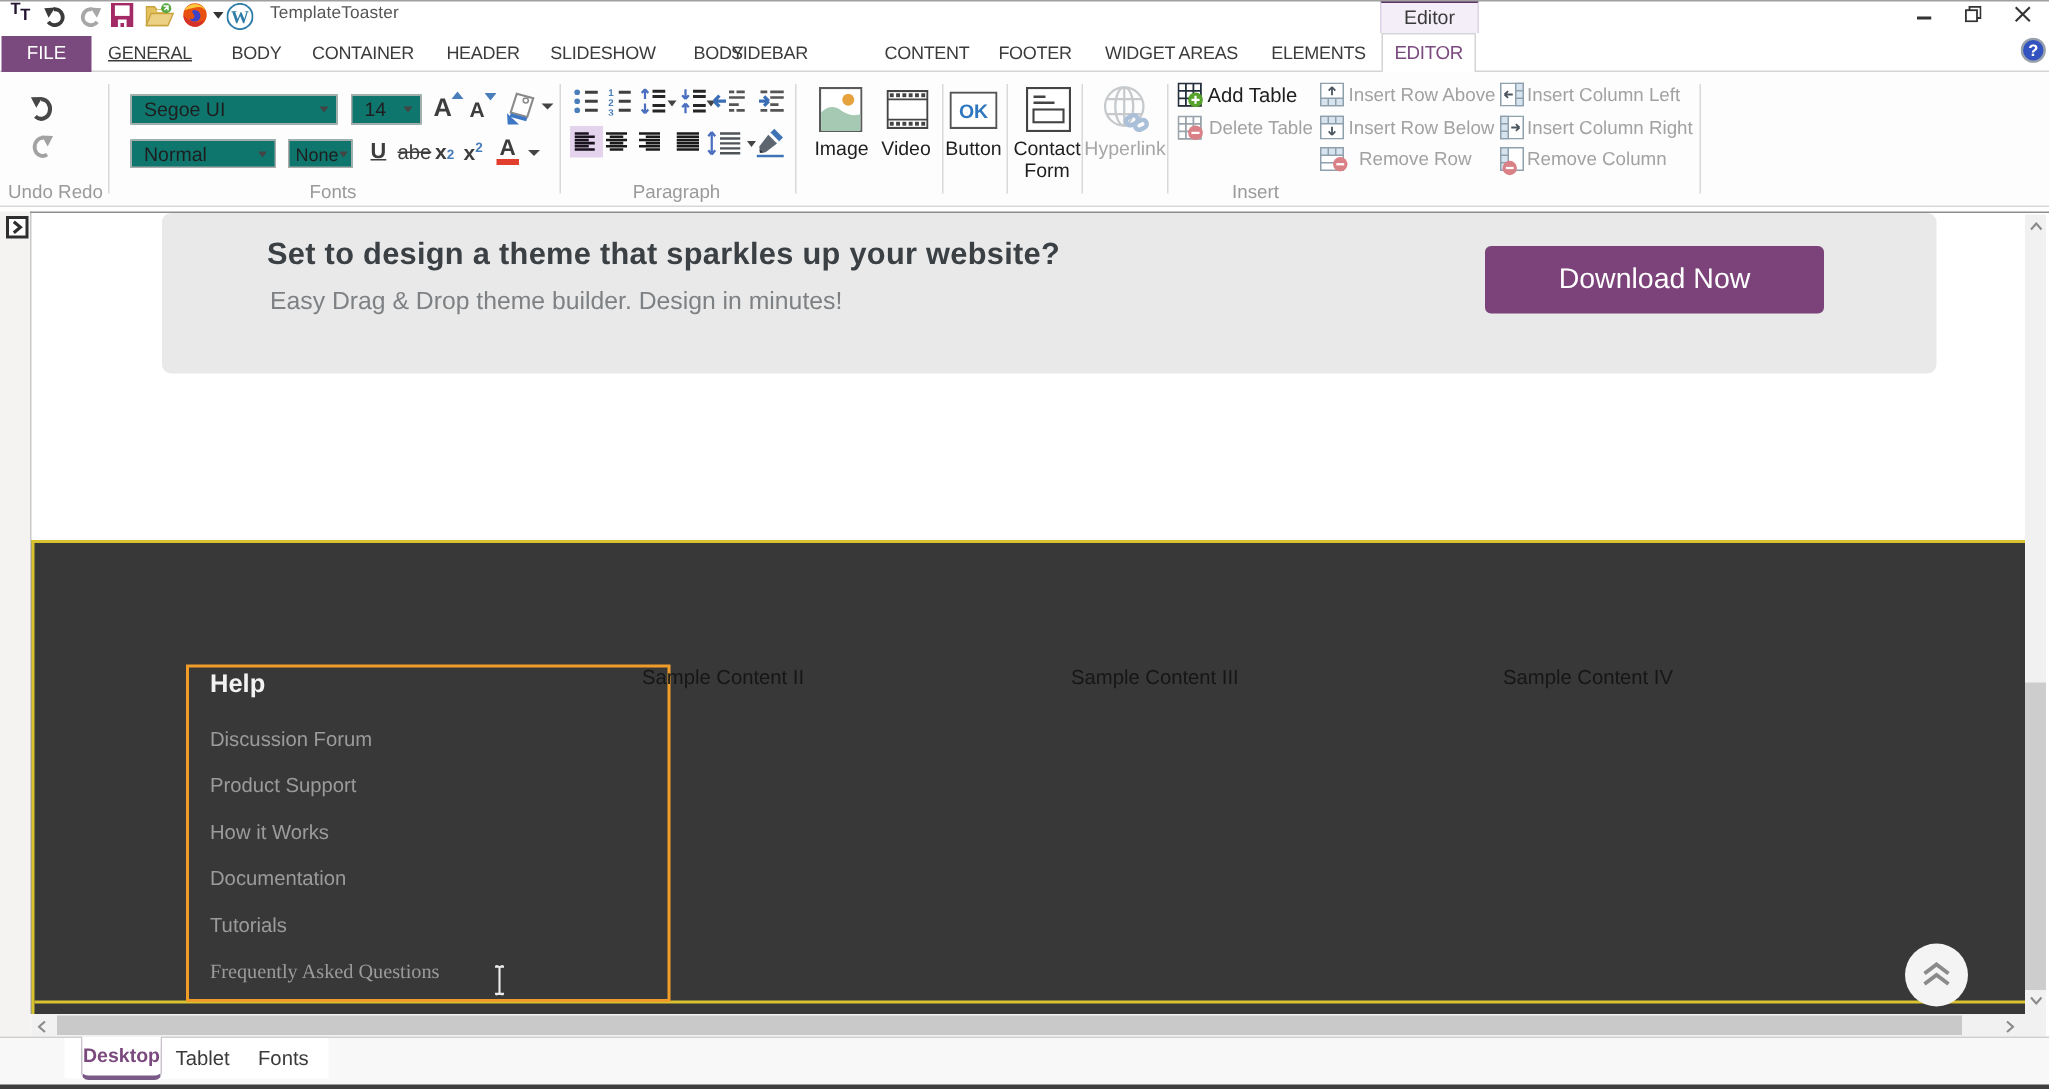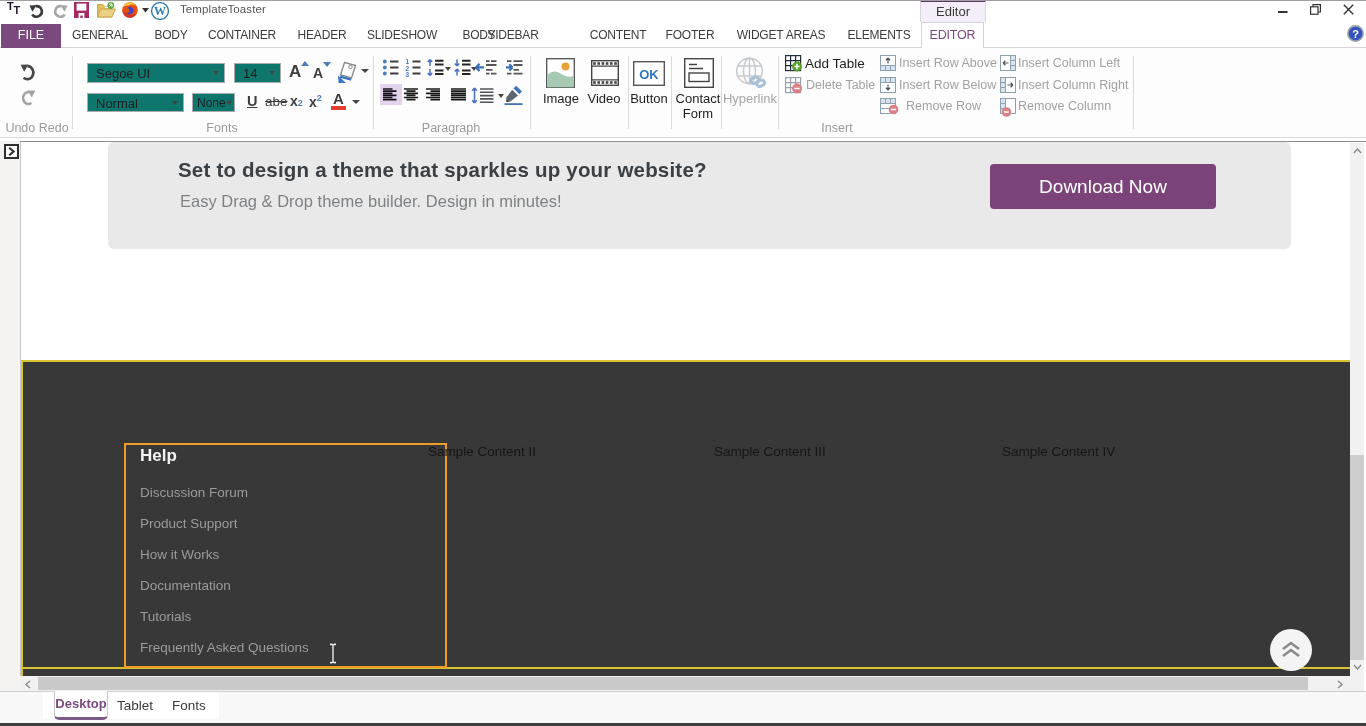--- a/index.html
+++ b/index.html
@@ -81,21 +81,21 @@
       <rect x="0.6" y="2.8" width="7.4" height="7.4" fill="#fff" stroke="#333" stroke-width="1.2"></rect>
     </svg>
   <svg class="abs" style="left:1343px;top:4px;" width="11" height="11" viewBox="0 0 11 11">
       <path d="M0.8 0.8 L10.2 10.2 M10.2 0.8 L0.8 10.2" stroke="#333" stroke-width="1.4"></path>
     </svg>
 </div>
 
 <div class="abs" id="tabrow" style="left:0;top:22px;width:1366px;height:26px;background:#fff;">
   <div class="abs" style="left:0;top:25px;width:1366px;height:1px;background:#d4d4d4;"></div>
   <div class="abs" style="left:1px;top:2px;width:60px;height:24px;background:#7a497e;color:#fff;font-size:12.5px;text-align:center;line-height:23px;">FILE</div>
-  <div class="abs tabt" style="left:100px;">GENERAL</div>
+  <div class="abs tabt" style="left:100px;text-decoration:underline;">GENERAL</div>
   <div class="abs tabt" style="left:171px;">BODY</div>
   <div class="abs tabt" style="left:242px;">CONTAINER</div>
   <div class="abs tabt" style="left:322px;">HEADER</div>
   <div class="abs tabt" style="left:402px;">SLIDESHOW</div>
   <div class="abs tabt" style="left:479px;">BODY</div>
   <div class="abs tabt" style="left:513px;">SIDEBAR</div>
   <div class="abs tabt" style="left:618px;">CONTENT</div>
   <div class="abs tabt" style="left:690px;">FOOTER</div>
   <div class="abs tabt" style="left:781px;">WIDGET AREAS</div>
   <div class="abs tabt" style="left:879px;">ELEMENTS</div>
@@ -361,21 +361,21 @@
   <div class="abs" style="left:21px;top:222px;width:1329px;height:316px;background:#383838;border-top:2px solid #d8c22f;border-left:2px solid #d8c22f;">
     <div class="abs" style="left:0;top:305px;width:1329px;height:2px;background:#d8c22f;"></div>
 
     <div class="abs" style="left:101px;top:81px;width:323px;height:225px;border:2px solid #ef9d28;">
       <div class="abs" style="left:14px;top:1px;font-size:17px;font-weight:bold;color:#f2f2f2;">Help</div>
       <div class="abs hl" style="top:40px;">Discussion Forum</div>
       <div class="abs hl" style="top:71px;">Product Support</div>
       <div class="abs hl" style="top:102px;">How it Works</div>
       <div class="abs hl" style="top:133px;">Documentation</div>
       <div class="abs hl" style="top:164px;">Tutorials</div>
-      <div class="abs hl" style="top:195px;">Frequently Asked Questions</div>
+      <div class="abs hl" style="top:195px;font-family:Liberation Serif, serif;">Frequently Asked Questions</div>
 
       <svg class="abs" style="left:203px;top:198px;" width="8" height="21" viewBox="0 0 8 21">
         <path d="M4 2 V19 M1 1.5 H3 M5 1.5 H7 M1 19.5 H3 M5 19.5 H7" stroke="#ececec" stroke-width="1.4" fill="none"></path>
         <path d="M1.5 1 C2.5 1 3.5 1.3 4 2 C4.5 1.3 5.5 1 6.5 1" stroke="#ececec" stroke-width="1.2" fill="none"></path>
         <path d="M1.5 20 C2.5 20 3.5 19.7 4 19 C4.5 19.7 5.5 20 6.5 20" stroke="#ececec" stroke-width="1.2" fill="none"></path>
       </svg>
     </div>
     <div class="abs sc" style="left:405px;top:82px;">Sample Content II</div>
     <div class="abs sc" style="left:691px;top:82px;">Sample Content III</div>
     <div class="abs sc" style="left:979px;top:82px;">Sample Content IV</div>

